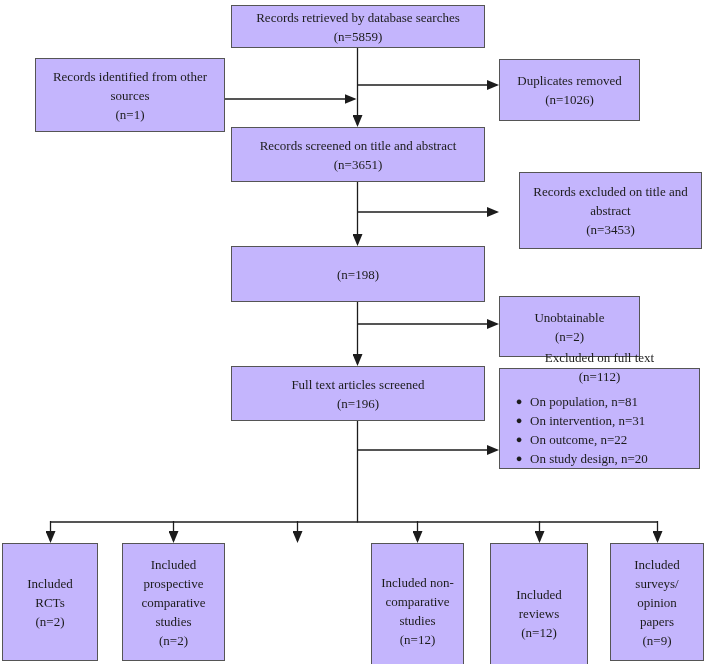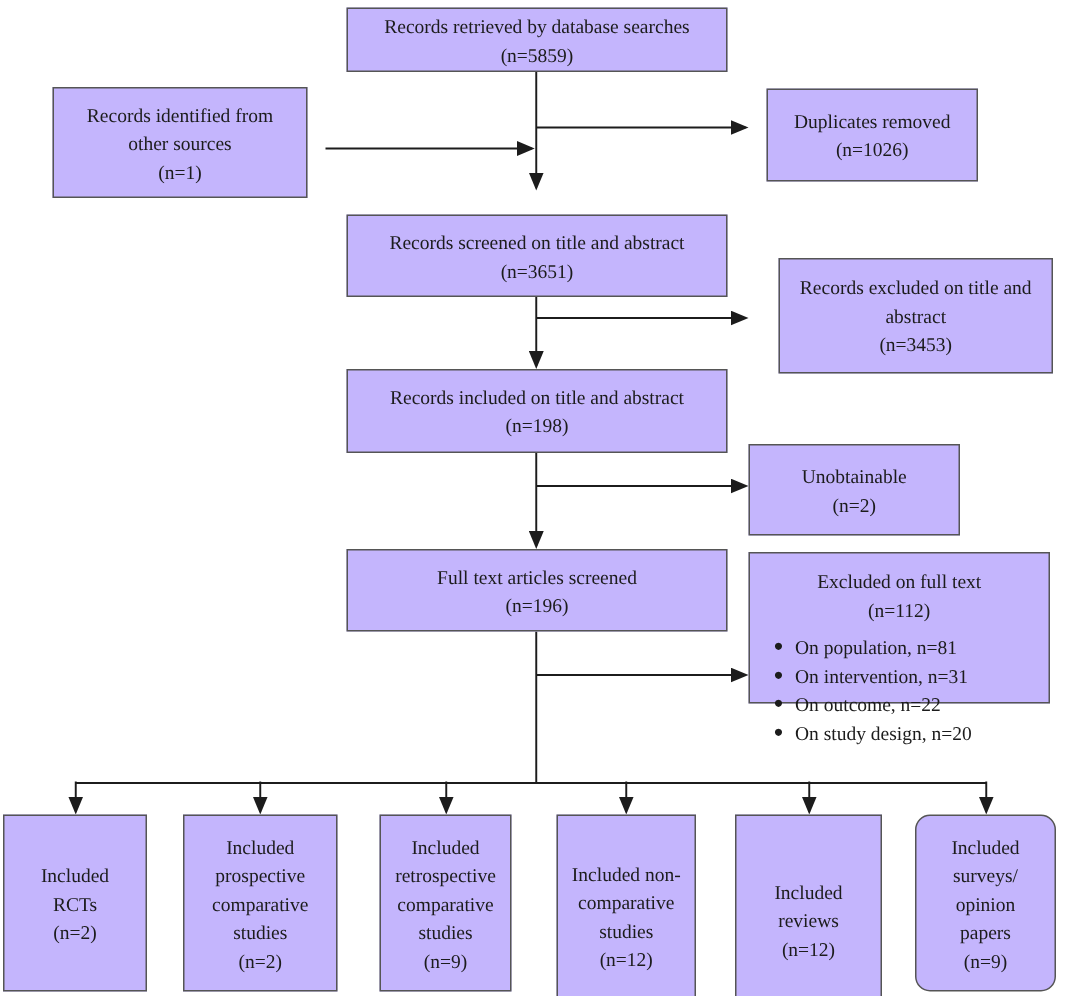--- a/index.html
+++ b/index.html
@@ -22,46 +22,46 @@
     align-items:center;
     justify-content:center;
     text-align:center;
     font-size:13px;
     line-height:19px;
   }
   .box .lbl{width:100%;}
   .box .cnt{width:100%;}
   
   .b-retrieved{left:231px;top:5px;width:254px;height:43px;}
-  .b-other{left:35px;top:58px;width:170px;height:74px;padding:0 15px;justify-content:center;}
-  .b-dup{left:499px;top:59px;width:141px;height:62px;margin-left:12px;}
-  .b-screened{left:231px;top:127px;width:254px;height:55px;margin-top:16px;}
+  .b-other{left:35px;top:58px;width:190px;height:74px;padding:0 15px;justify-content:center;}
+  .b-dup{left:499px;top:59px;width:141px;height:62px;}
+  .b-screened{left:231px;top:127px;width:254px;height:55px;}
   .b-exta{left:499px;top:172px;width:183px;height:77px;padding:0 12px;margin-left:20px;}
   .b-incta{left:231px;top:246px;width:254px;height:56px;}
   .b-unob{left:499px;top:296px;width:141px;height:61px;}
   .b-full{left:231px;top:366px;width:254px;height:55px;}
   .b-exft{
     left:499px;top:368px;width:201px;height:101px;
-    justify-content:flex-start;
+    justify-content:flex-end;
     padding-top:9px;
   }
   .b-exft .bullets{
     margin-top:6px;
     width:100%;
     text-align:left;
   }
   .bullet-row{display:flex;line-height:19px;}
   .bullet-dot{width:22px;text-align:center;flex:0 0 22px;margin-left:8px;font-size:11px;}
   
   .b-rcts{left:2px;top:543px;width:96px;height:118px;padding:0 13px;}
   .b-prosp{left:122px;top:543px;width:103px;height:118px;padding:0 10px;}
   .b-retro{left:253px;top:543px;width:88px;height:118px;padding:0 4px;}
   .b-noncomp{left:371px;top:543px;width:93px;height:136px;padding:0 8px;}
   .b-reviews{left:490px;top:543px;width:98px;height:140px;padding:0 10px;}
-  .b-surveys{left:610px;top:543px;width:94px;height:118px;padding:0 14px;border-radius:10px;}
+  .b-surveys{left:610px;top:543px;width:94px;height:118px;padding:0 14px;}
 </style>
 </head>
 <body>
 
 <div id="stage">
 
   <svg id="connectors" viewBox="0 0 710 664" xmlns="http://www.w3.org/2000/svg">
     <defs>
       <marker id="arr" viewBox="0 0 12 10" markerWidth="12" markerHeight="10" refX="10" refY="5" orient="auto" markerUnits="userSpaceOnUse">
         <path d="M0,0 L12,5 L0,10 Z" fill="#1c1c1c"></path>
@@ -106,21 +106,20 @@
     <div class="lbl">Records screened on title and abstract</div>
     <div class="cnt">(n=3651)</div>
   </div>
 
   <div class="box b-exta">
     <div class="lbl">Records excluded on title and abstract</div>
     <div class="cnt">(n=3453)</div>
   </div>
 
   <div class="box b-incta">
-    <div class="lbl">Records included on title and abstract</div>
     <div class="cnt">(n=198)</div>
   </div>
 
   <div class="box b-unob">
     <div class="lbl">Unobtainable</div>
     <div class="cnt">(n=2)</div>
   </div>
 
   <div class="box b-full">
     <div class="lbl">Full text articles screened</div>
@@ -153,24 +152,20 @@
   <div class="box b-rcts">
     <div class="lbl">Included RCTs</div>
     <div class="cnt">(n=2)</div>
   </div>
 
   <div class="box b-prosp">
     <div class="lbl">Included prospective comparative studies</div>
     <div class="cnt">(n=2)</div>
   </div>
 
-  <div class="box b-retro">
-    <div class="lbl">Included retrospective comparative studies</div>
-    <div class="cnt">(n=9)</div>
-  </div>
 
   <div class="box b-noncomp">
     <div class="lbl">Included non-comparative studies</div>
     <div class="cnt">(n=12)</div>
   </div>
 
   <div class="box b-reviews">
     <div class="lbl">Included reviews</div>
     <div class="cnt">(n=12)</div>
   </div>

